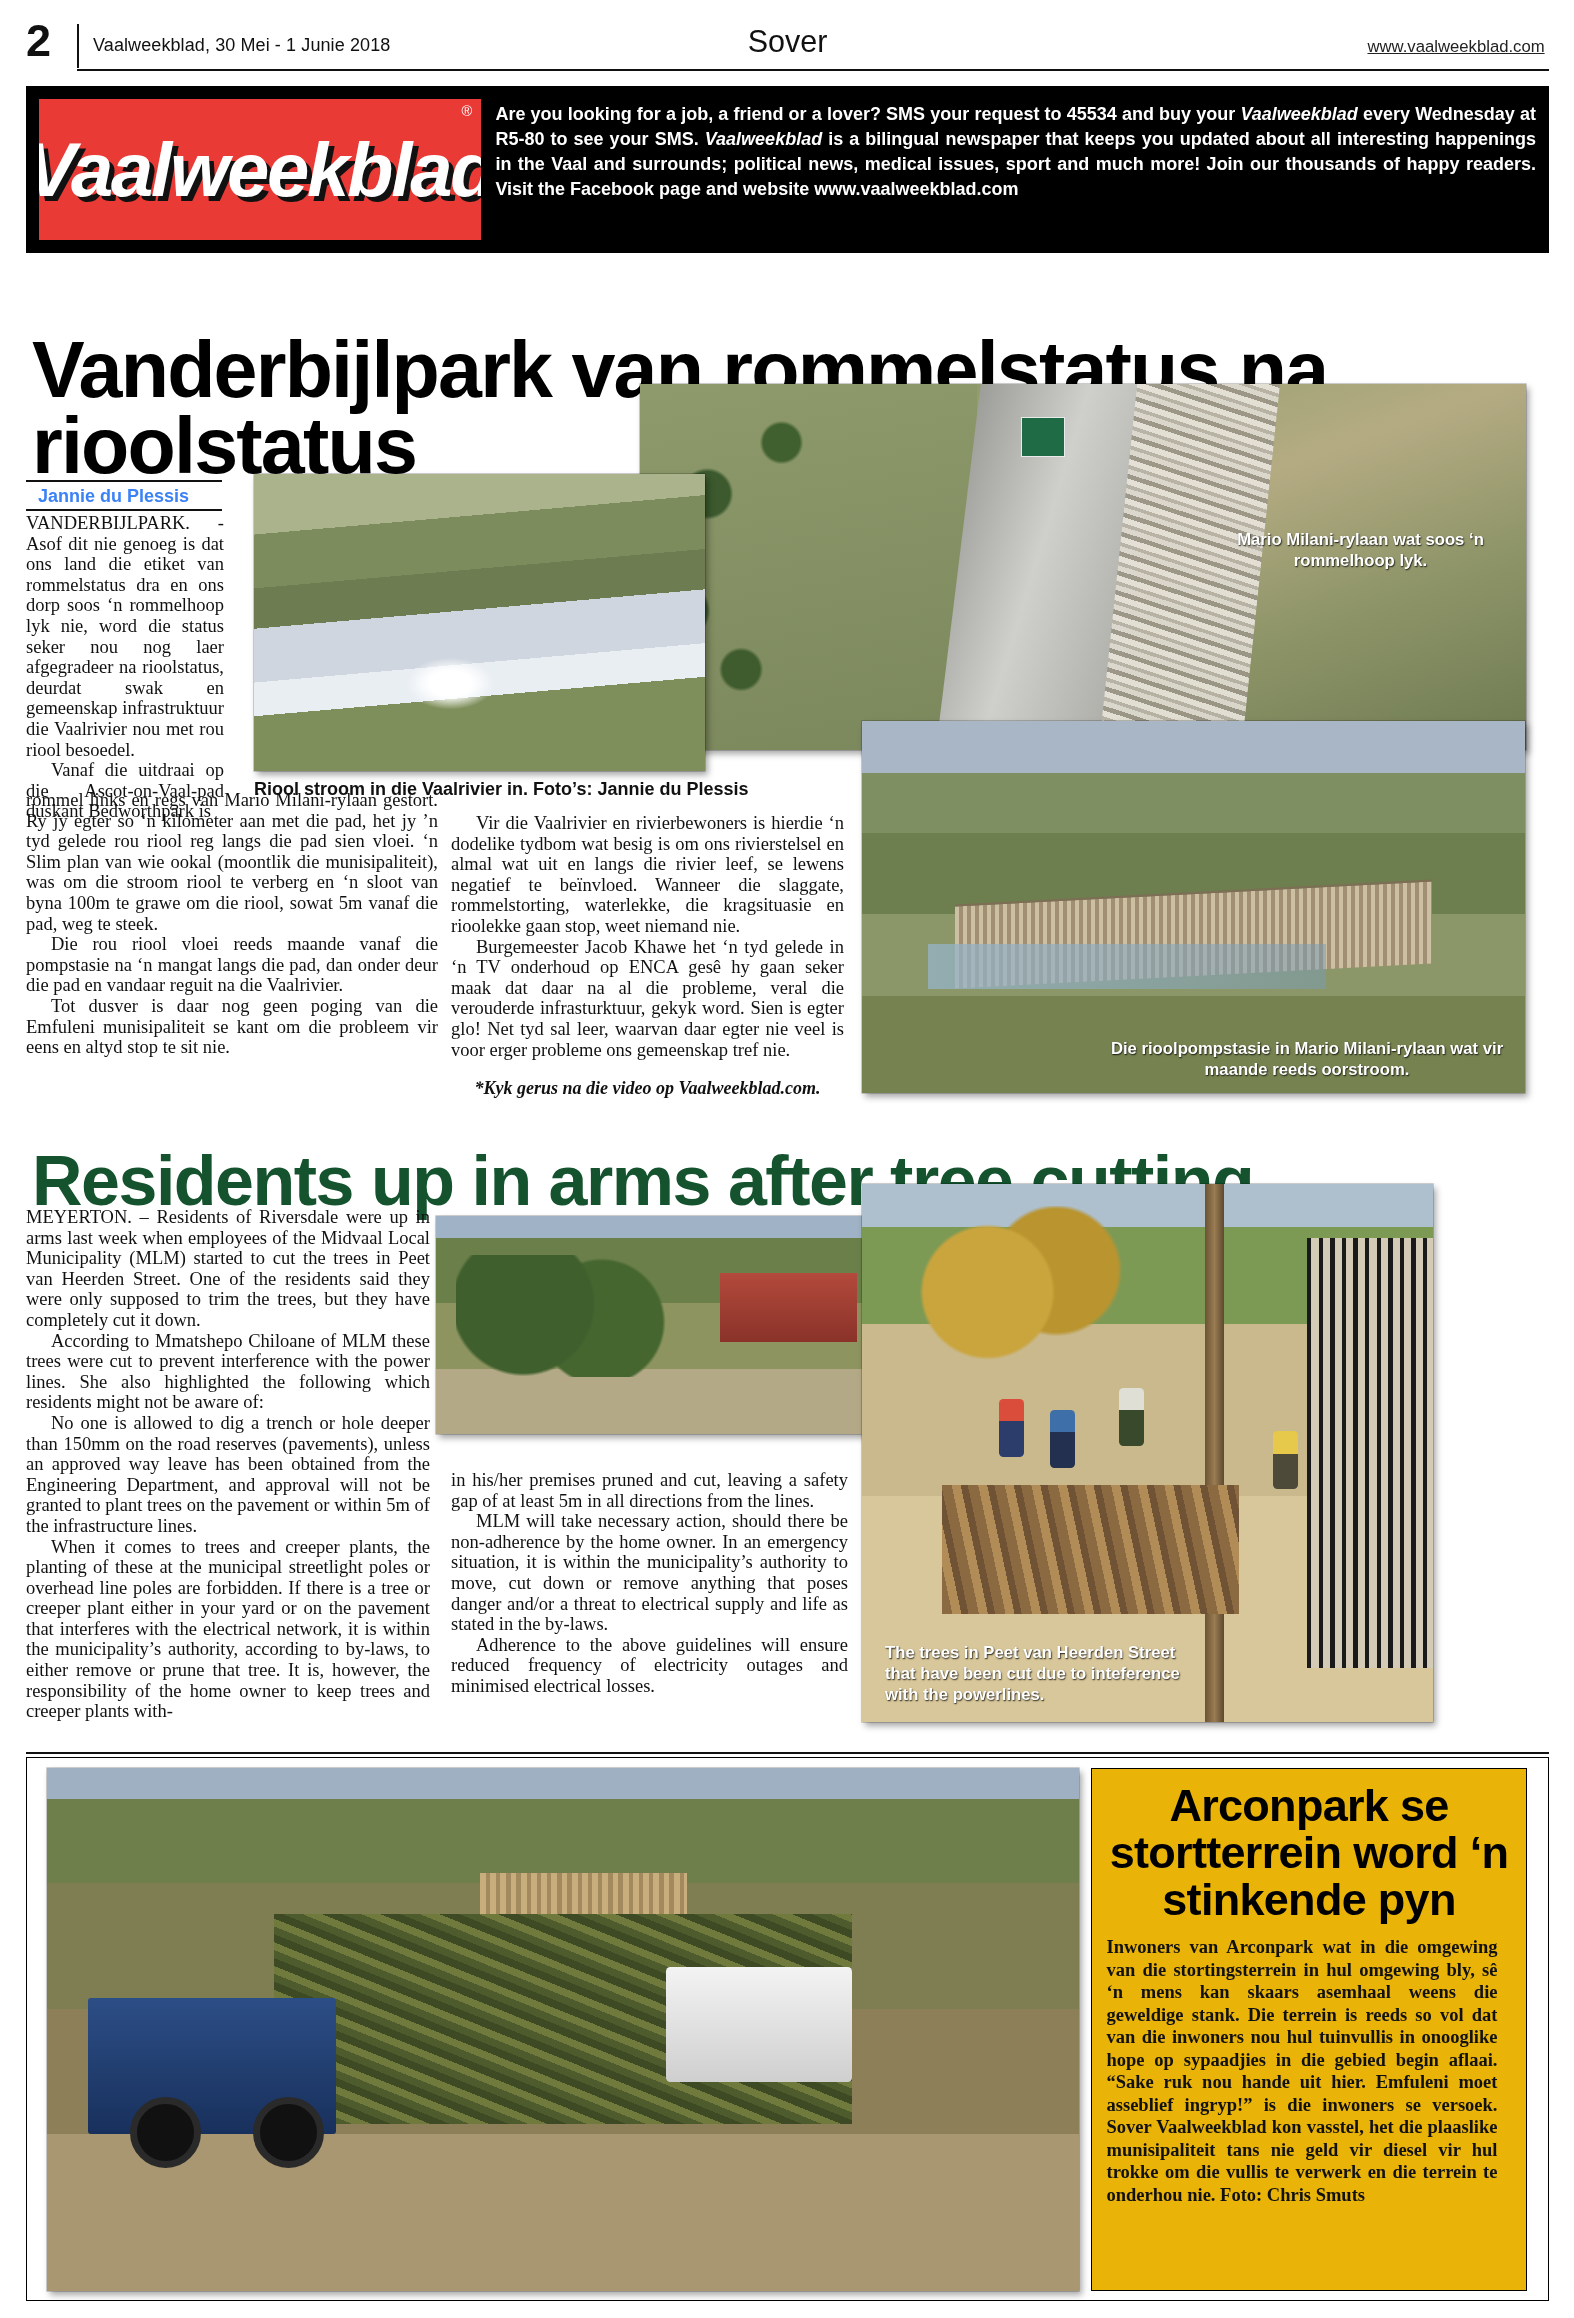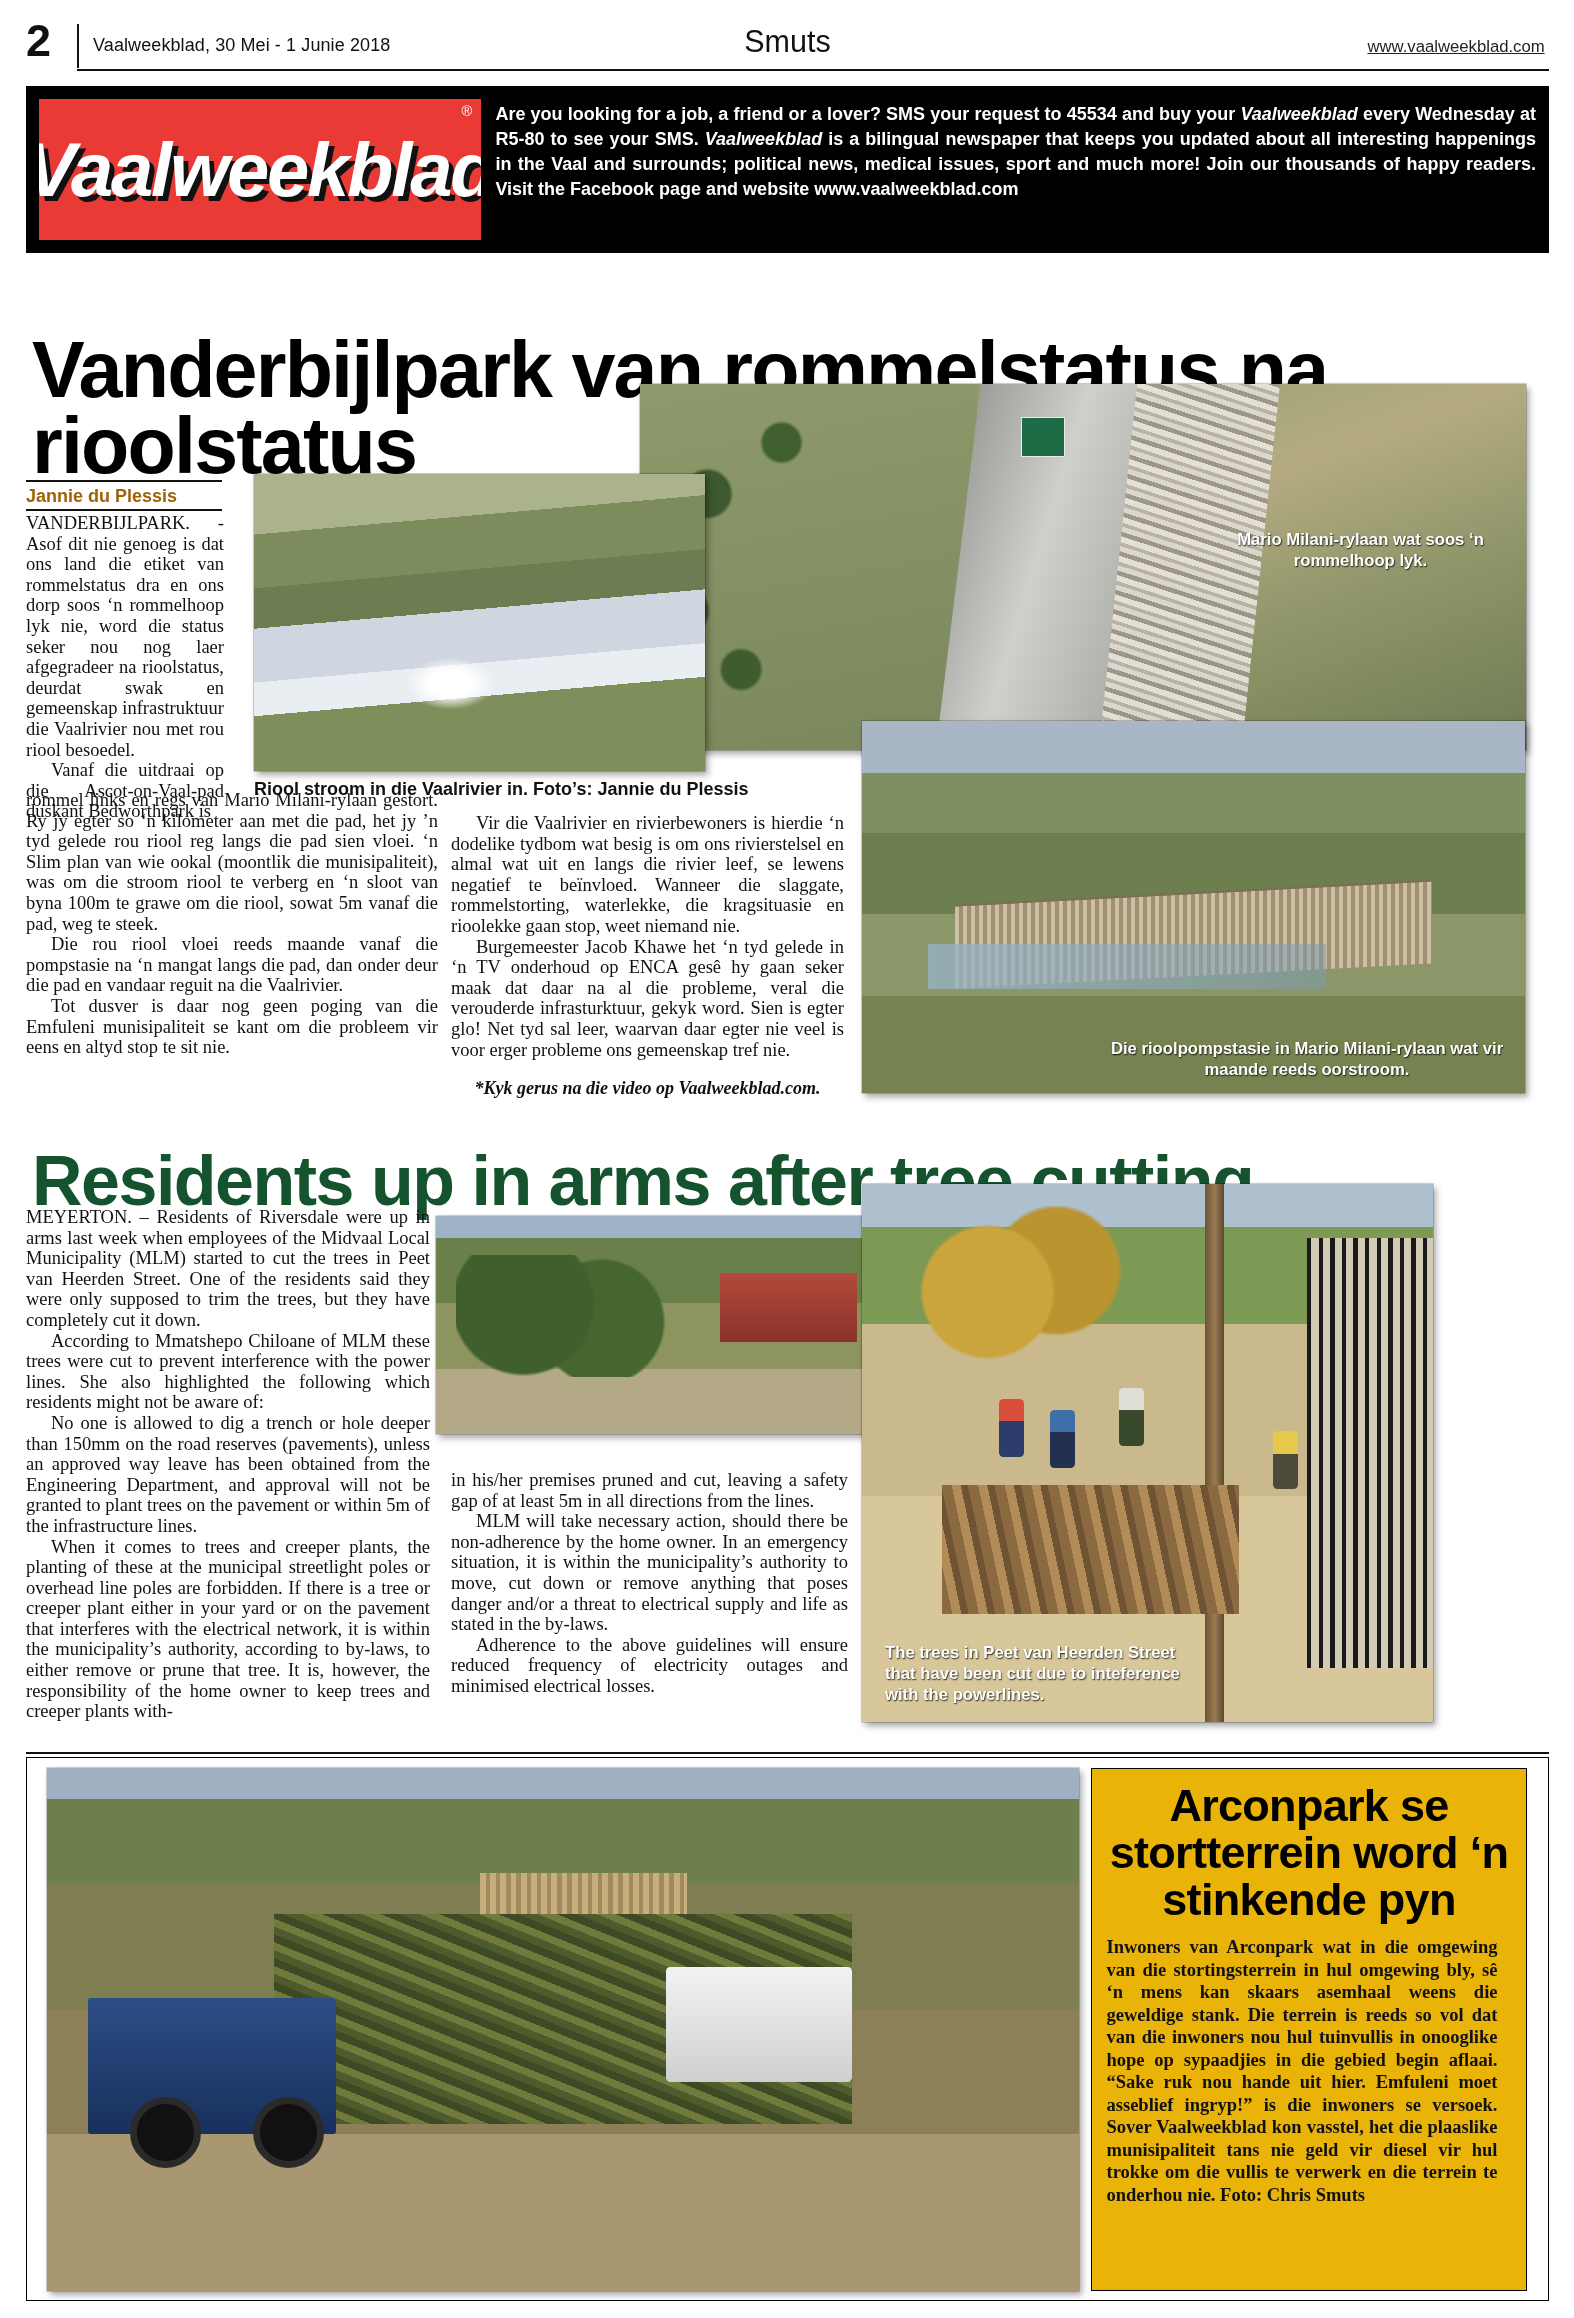--- a/index.html
+++ b/index.html
@@ -42,22 +42,22 @@
     font-family:"Liberation Sans",sans-serif;font-weight:700;font-size:26px;
     line-height:31px;text-align:center;}
 
   
   .h1-main{position:absolute;left:32px;top:279px;width:1483px;
     font-family:"Liberation Sans",sans-serif;font-weight:700;font-size:79px;
     line-height:76px;color:#000;letter-spacing:-1.8px;}
 
   
   .byline-rule-top{position:absolute;left:26px;top:480px;width:196px;height:2.2px;background:#111;}
-  .byline{position:absolute;left:26px;top:486px;width:196px;
-    font-family:"Liberation Sans",sans-serif;font-weight:700;font-size:18px;color:#a16207;}
+  .byline{position:absolute;left:38px;top:486px;width:196px;
+    font-family:"Liberation Sans",sans-serif;font-weight:700;font-size:18px;color:#3b82f6;}
   .byline-rule-bot{position:absolute;left:26px;top:509px;width:196px;height:2.2px;background:#111;}
 
   .col{position:absolute;font-family:"Liberation Serif",serif;font-size:18.5px;
     line-height:20.6px;color:#111;text-align:justify;}
   .col p{margin:0;text-indent:1.35em;}
   .col p.noind{text-indent:0;}
 
   #a1c1{left:26px;top:513px;width:198px;}
   #a1c1b{left:26px;top:790px;width:412px;}
   #a1c2{left:451px;top:813px;width:393px;}
@@ -164,21 +164,21 @@
 </style>
 </head>
 <body>
 
 <div class="page">
 
   <div class="folio">
     <div class="folio-num">2</div>
     <div class="folio-rule"></div>
     <div class="folio-date">Vaalweekblad, 30 Mei - 1 Junie 2018</div>
-    <div class="folio-section">Smuts</div>
+    <div class="folio-section">Sover</div>
     <div class="folio-web">www.vaalweekblad.com</div>
     <div class="folio-line"></div>
   </div>
 
   <div class="banner">
     <div class="banner-logo">
       <div class="logo-box">
         <span class="logo-text"><span>Vaal</span><span class="thin">weekblad</span></span>
         <span class="logo-reg">®</span>
       </div>

